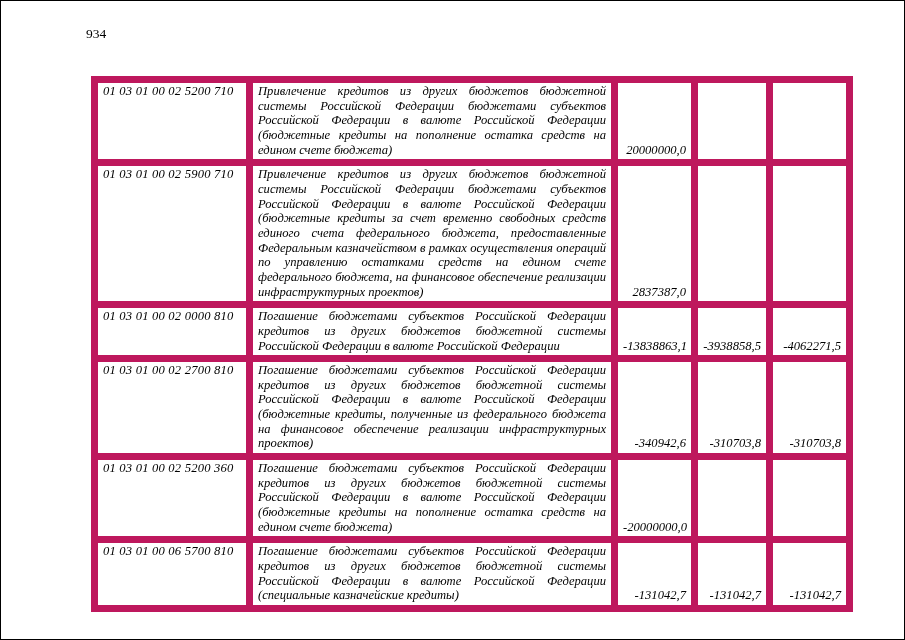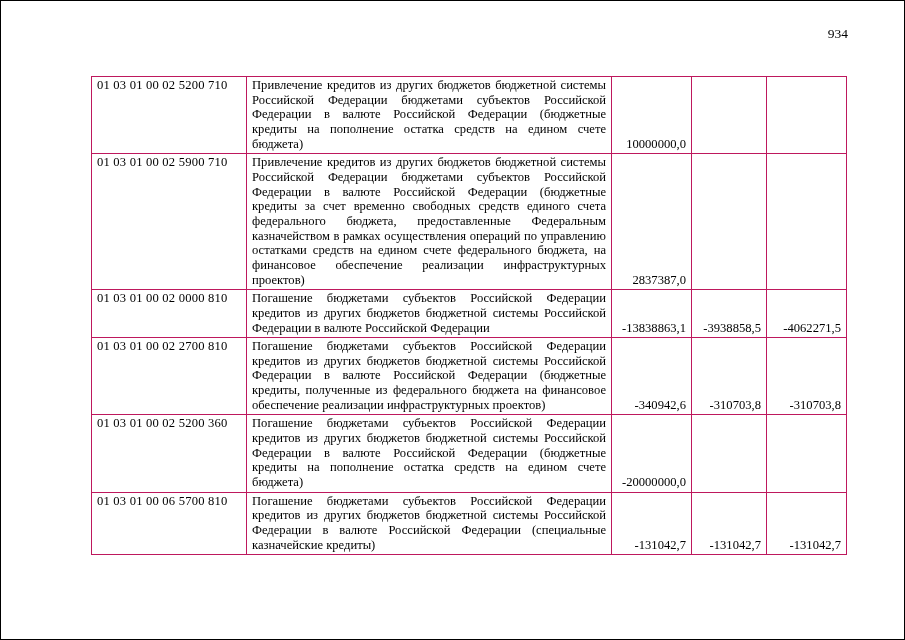--- a/index.html
+++ b/index.html
@@ -14,38 +14,39 @@
     position: relative;
     width: 905px;
     height: 640px;
     background: #fff;
     border: 1px solid #000;
     overflow: hidden;
   }
   .page-number {
     position: absolute;
     top: 25px;
-    left: 92px;
+    left: 85px;
     width: 755px;
-    text-align: right;
+    text-align: left;
     font-size: 13.5px;
   }
   table.budget-table {
     position: absolute;
     top: 75px;
     left: 90px;
     width: 755px;
     border-collapse: collapse;
     table-layout: fixed;
     font-size: 12.6px;
     line-height: 1.165;
   }
   table.budget-table td {
-    border: 1px solid #be185d;
+    border: 7px solid #be185d;
     padding: 1px 5px 2px 5px;
+    font-style: italic;
   }
   td.code {
     vertical-align: top;
     white-space: nowrap;
     padding-left: 4px;
     letter-spacing: 0.2px;
   }
   td.desc {
     vertical-align: top;
     text-align: justify;
@@ -71,21 +72,21 @@
       <col style="width:155px">
       <col style="width:365px">
       <col style="width:80px">
       <col style="width:75px">
       <col style="width:80px">
     </colgroup>
     <tbody>
       <tr>
         <td class="code">01 03 01 00 02 5200 710</td>
         <td class="desc">Привлечение кредитов из других бюджетов бюджетной системы Российской Федерации бюджетами субъектов Российской Федерации в валюте Российской Федерации (бюджетные кредиты на пополнение остатка средств на едином счете бюджета)</td>
-        <td class="amt">10000000,0</td>
+        <td class="amt">20000000,0</td>
         <td class="amt"></td>
         <td class="amt"></td>
       </tr>
       <tr>
         <td class="code">01 03 01 00 02 5900 710</td>
         <td class="desc">Привлечение кредитов из других бюджетов бюджетной системы Российской Федерации бюджетами субъектов Российской Федерации в валюте Российской Федерации (бюджетные кредиты за счет временно свободных средств единого счета федерального бюджета, предоставленные Федеральным казначейством в рамках осуществления операций по управлению остатками средств на едином счете федерального бюджета, на финансовое обеспечение реализации инфраструктурных проектов)</td>
         <td class="amt">2837387,0</td>
         <td class="amt"></td>
         <td class="amt"></td>
       </tr>

